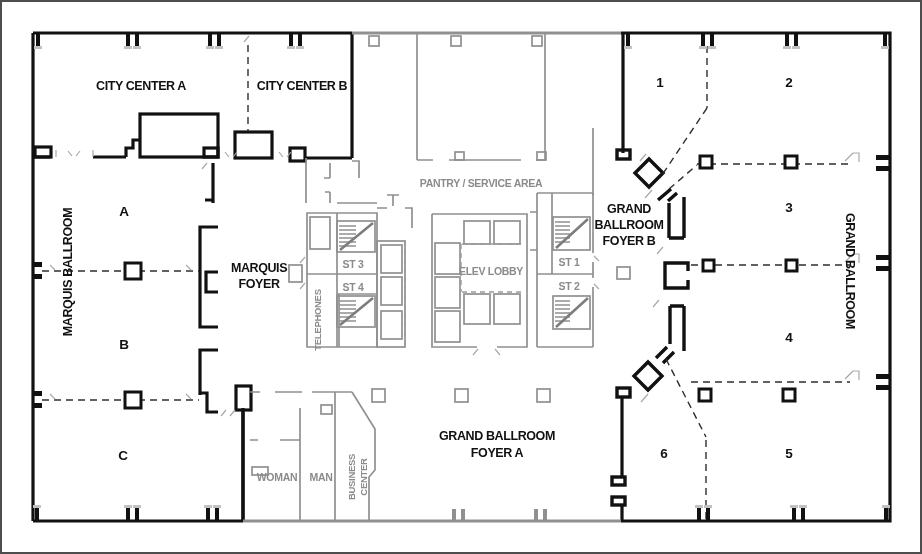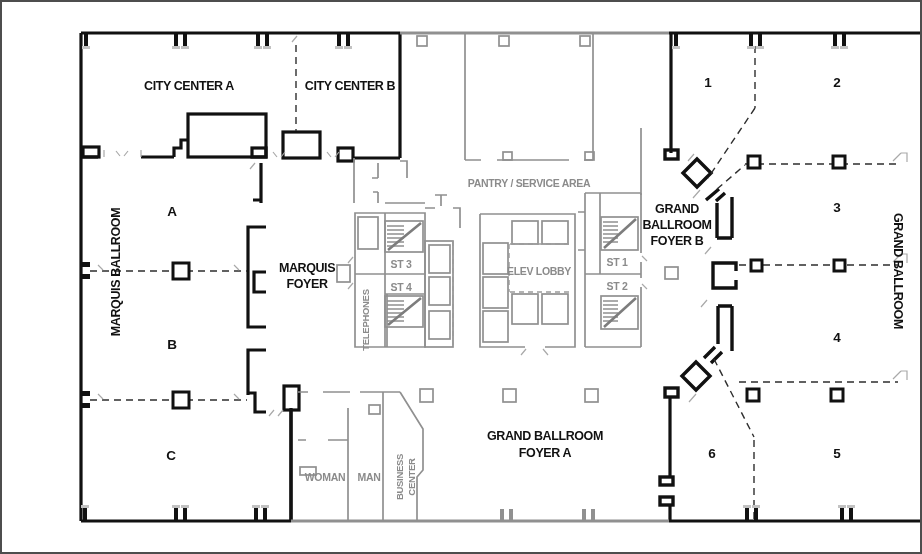--- a/index.html
+++ b/index.html
@@ -1,16 +1,16 @@
 <!DOCTYPE html>
 <html><head>
 <meta charset="utf-8">
 <style>
   html,body{margin:0;padding:0;background:#fff;}
-  .frame{position:relative;width:922px;height:554px;background:#ffffff;box-sizing:border-box;border:2px solid #4d4d4d;overflow:hidden;padding-left:48px;}
+  .frame{position:relative;width:922px;height:554px;background:#ffffff;box-sizing:border-box;border:2px solid #4d4d4d;overflow:hidden;}
   svg{display:block;}
   svg text{font-family:"Liberation Sans","DejaVu Sans",sans-serif;font-weight:bold;}
   .lbl{fill:#111111;font-size:12.5px;letter-spacing:-0.4px;}
   .big{fill:#111111;font-size:13.5px;}
   .glbl{fill:#8b8b8b;font-size:10.5px;letter-spacing:-0.3px;}
   .gsm{fill:#8b8b8b;font-size:9.5px;letter-spacing:-0.3px;}
 </style>
 </head>
 <body>
 

